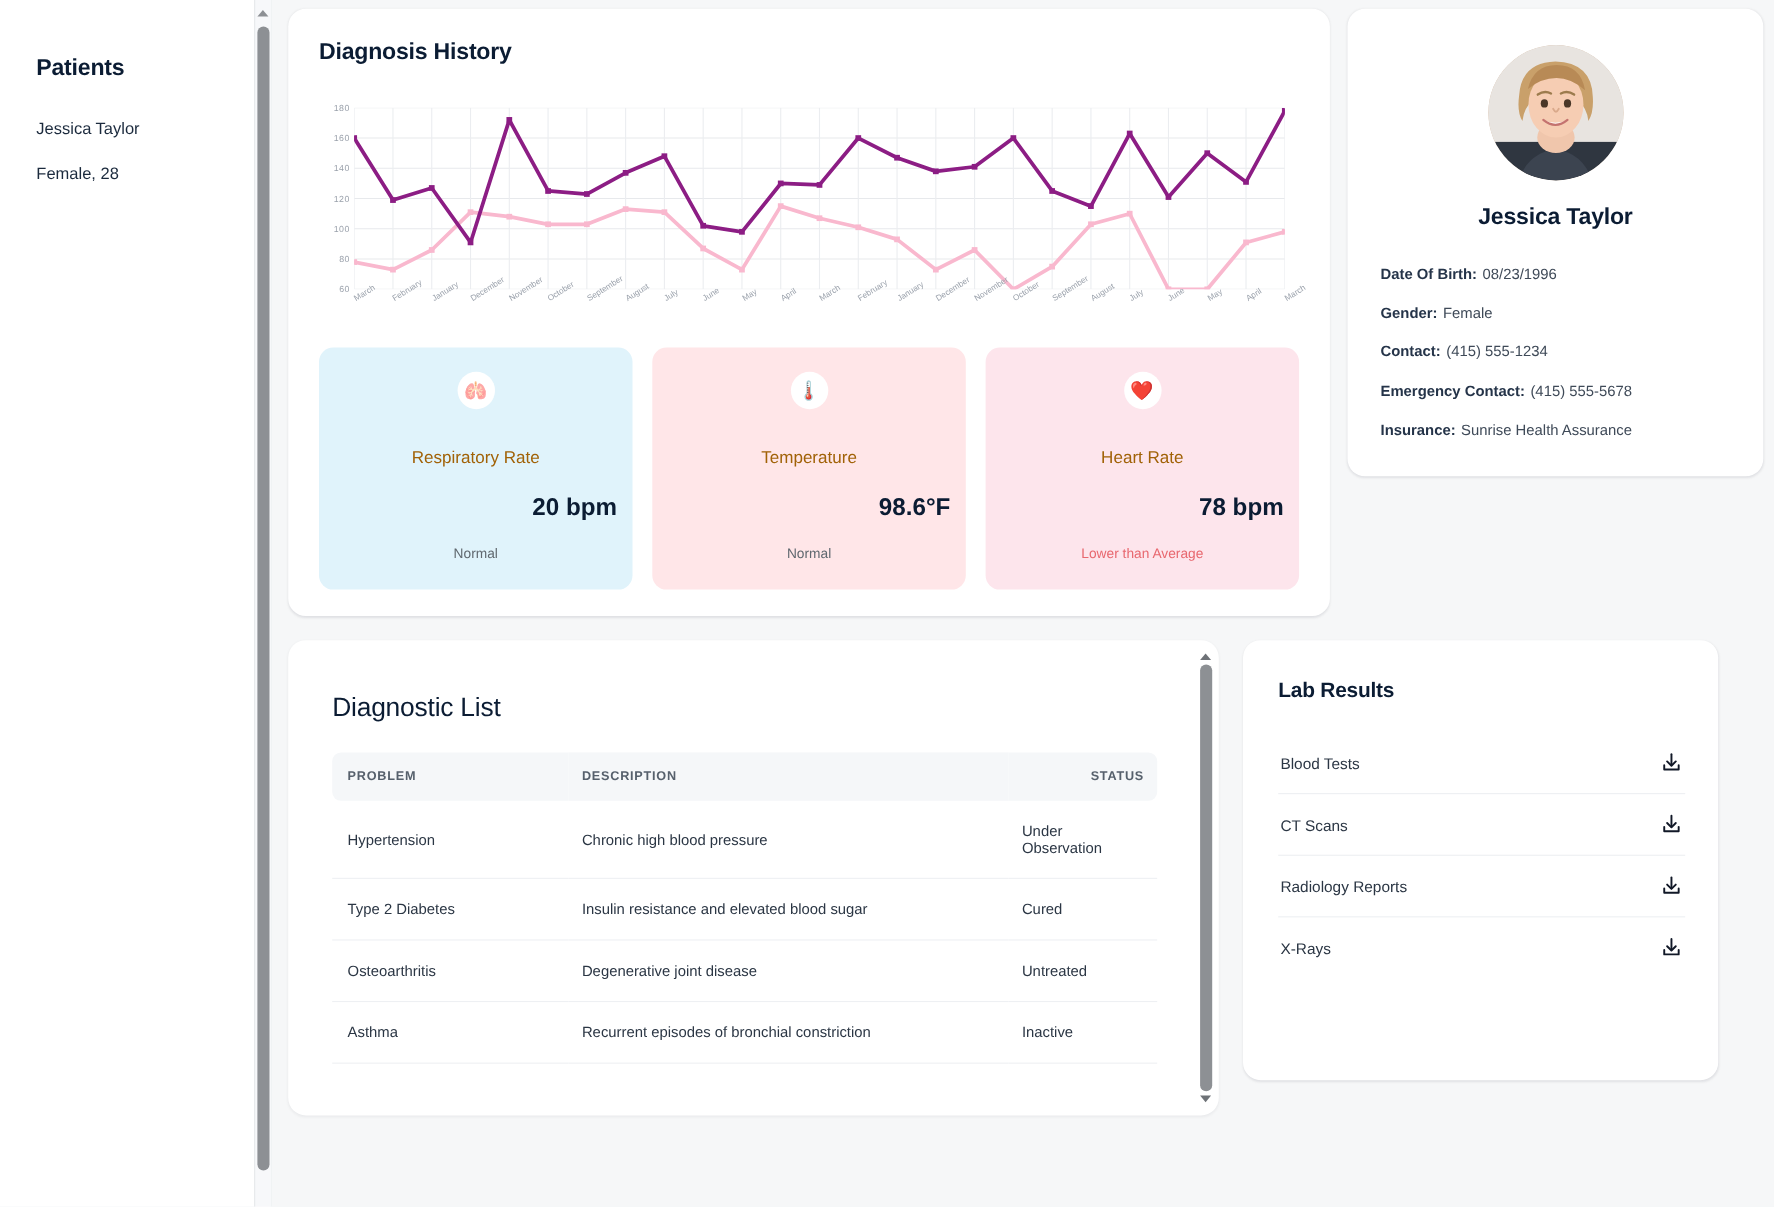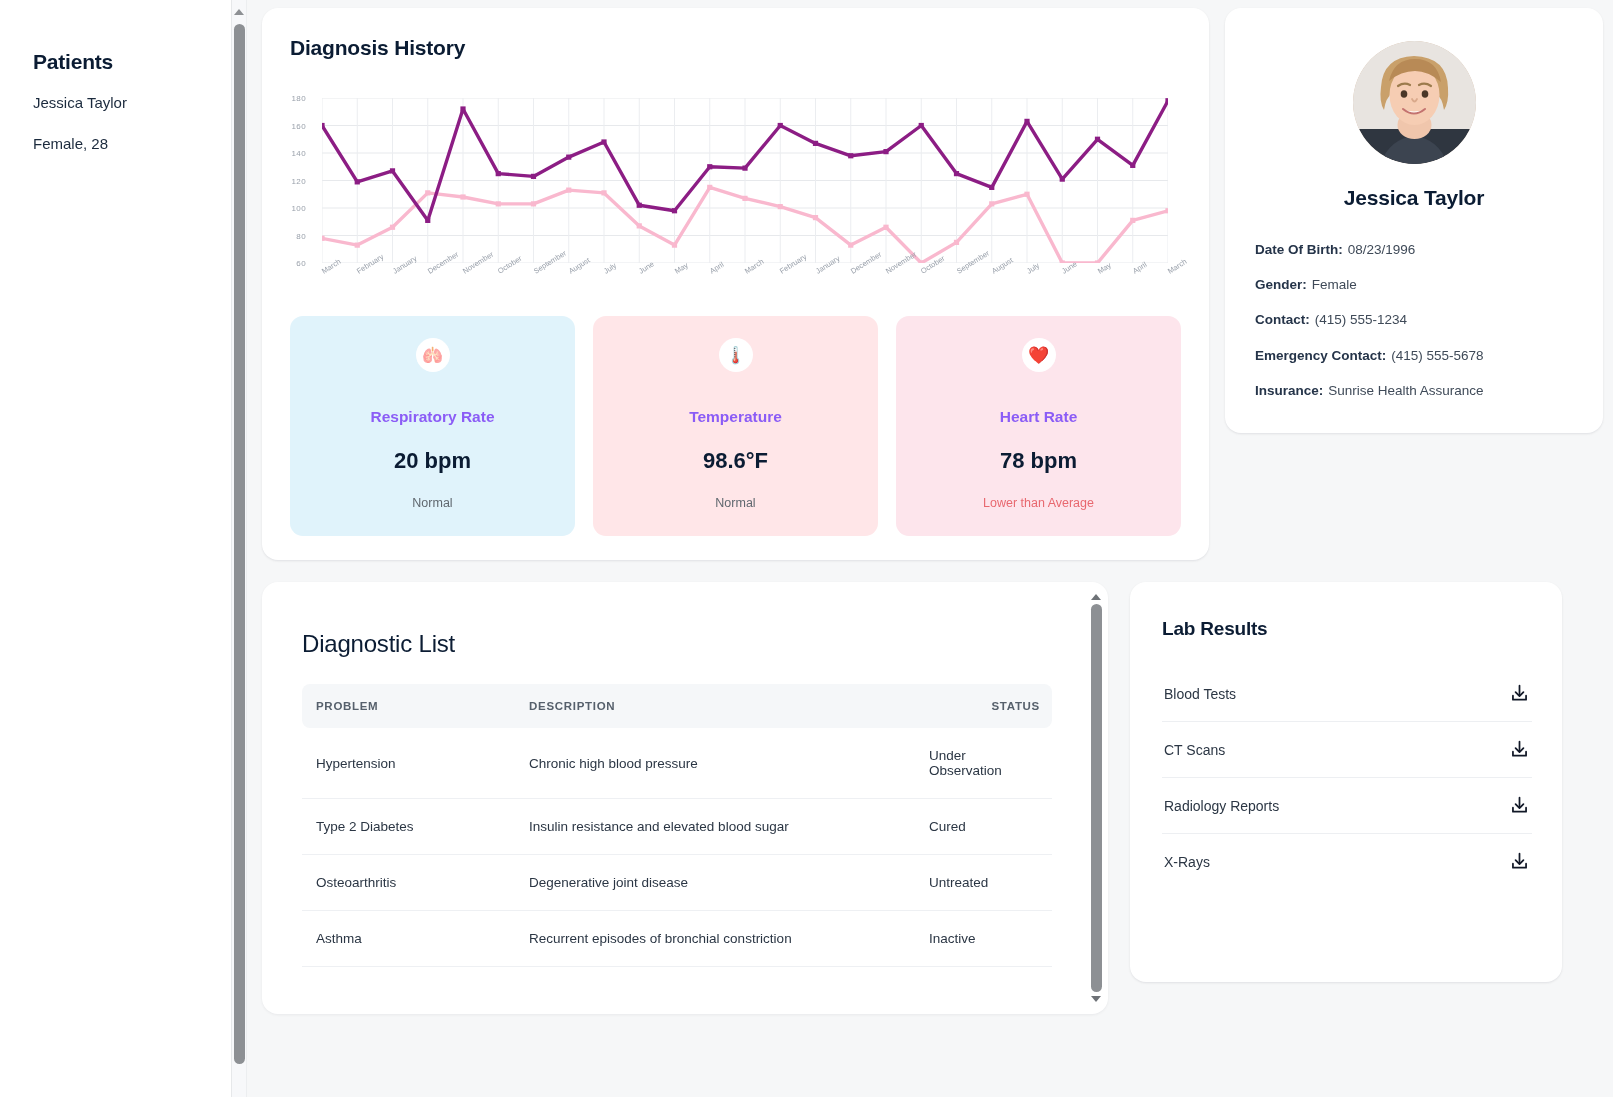--- a/index.html
+++ b/index.html
@@ -17,21 +17,21 @@
   .sidebar {
     width: 247px; height: 1097px;
     background: #ffffff;
     position: relative;
     flex: 0 0 247px;
     border-right: 1px solid #eceef0;
   }
   .sidebar-inner { padding: 50px 0 0 33px; }
   .sidebar-title {
     font-size: 21px; font-weight: bold; color: #0b1c33;
-    letter-spacing: -0.2px; margin-bottom: 20px;
+    letter-spacing: -0.2px; margin-bottom: 35px;
   }
   .sidebar-patient-name { font-size: 15px; color: #1b2a3d; margin-bottom: 24px; }
   .sidebar-patient-meta { font-size: 15px; color: #1b2a3d; }
 
   
   .sb-track {
     position: absolute; top: 0; right: 0; width: 15px; height: 1097px;
     background: #f7f8fa; border-left: 1px solid #e6e8ea;
   }
   .sb-arrow-up {
@@ -70,21 +70,21 @@
     display: flex; justify-content: center; gap: 22px; align-items: center;
     font-size: 10px; color: #6c7480; letter-spacing: .3px;
   }
   .legend-item { display: flex; align-items: center; gap: 7px; }
   .legend-swatch { width: 44px; height: 9px; border-radius: 1px; }
   .legend-label { font-size: 10px; }
   .ylabels {
     position: absolute; top: 20px; left: 0; width: 28px; height: 165px;
   }
   .ytick {
-    position: absolute; right: 12px; transform: translateY(-50%);
+    position: absolute; right: 0; transform: translateY(-50%);
     font-size: 8px; color: #9aa1ab; letter-spacing: .4px;
   }
   .xlabels { position: absolute; top: 190px; left: 32px; right: 0; height: 34px; }
   .xtick {
     position: absolute; top: 0;
     font-size: 7.5px; color: #9aa1ab;
     transform-origin: left top; transform: rotate(-32deg);
     white-space: nowrap;
   }
   svg.chart-svg { position: absolute; top: 20px; left: 32px; }
@@ -93,22 +93,22 @@
   .vitals { display: flex; gap: 18px; margin: 26px 28px 0 28px; }
   .vital {
     flex: 1; border-radius: 13px; padding: 22px 14px 26px 14px; text-align: center;
   }
   .vital-icon {
     width: 34px; height: 34px; border-radius: 50%;
     background: #ffffff; margin: 0 auto 36px auto;
     display: flex; align-items: center; justify-content: center;
     font-size: 17px; line-height: 1;
   }
-  .vital-name { font-size: 15.5px; font-weight: bold; color: #8b5cf6; margin-bottom: 22px; margin-top: 14px; }
-  .vital-value { font-size: 22px; font-weight: bold; color: #0b1c33; margin-bottom: 22px; }
+  .vital-name { font-size: 15.5px; font-weight: normal; color: #a16207; margin-bottom: 22px; margin-top: 14px; }
+  .vital-value { font-size: 22px; font-weight: bold; color: #0b1c33; margin-bottom: 22px; text-align: right; }
   .vital-status { font-size: 12.5px; color: #60686f; }
   .vital-status.warn { color: #e8686f; }
 
   
   .profile-card {
     width: 378px; flex: 0 0 378px; padding: 30px 30px 34px 30px;
   }
   .avatar {
     width: 123px; height: 123px; border-radius: 50%;
     margin: 3px auto 0 auto; overflow: hidden; position: relative;

